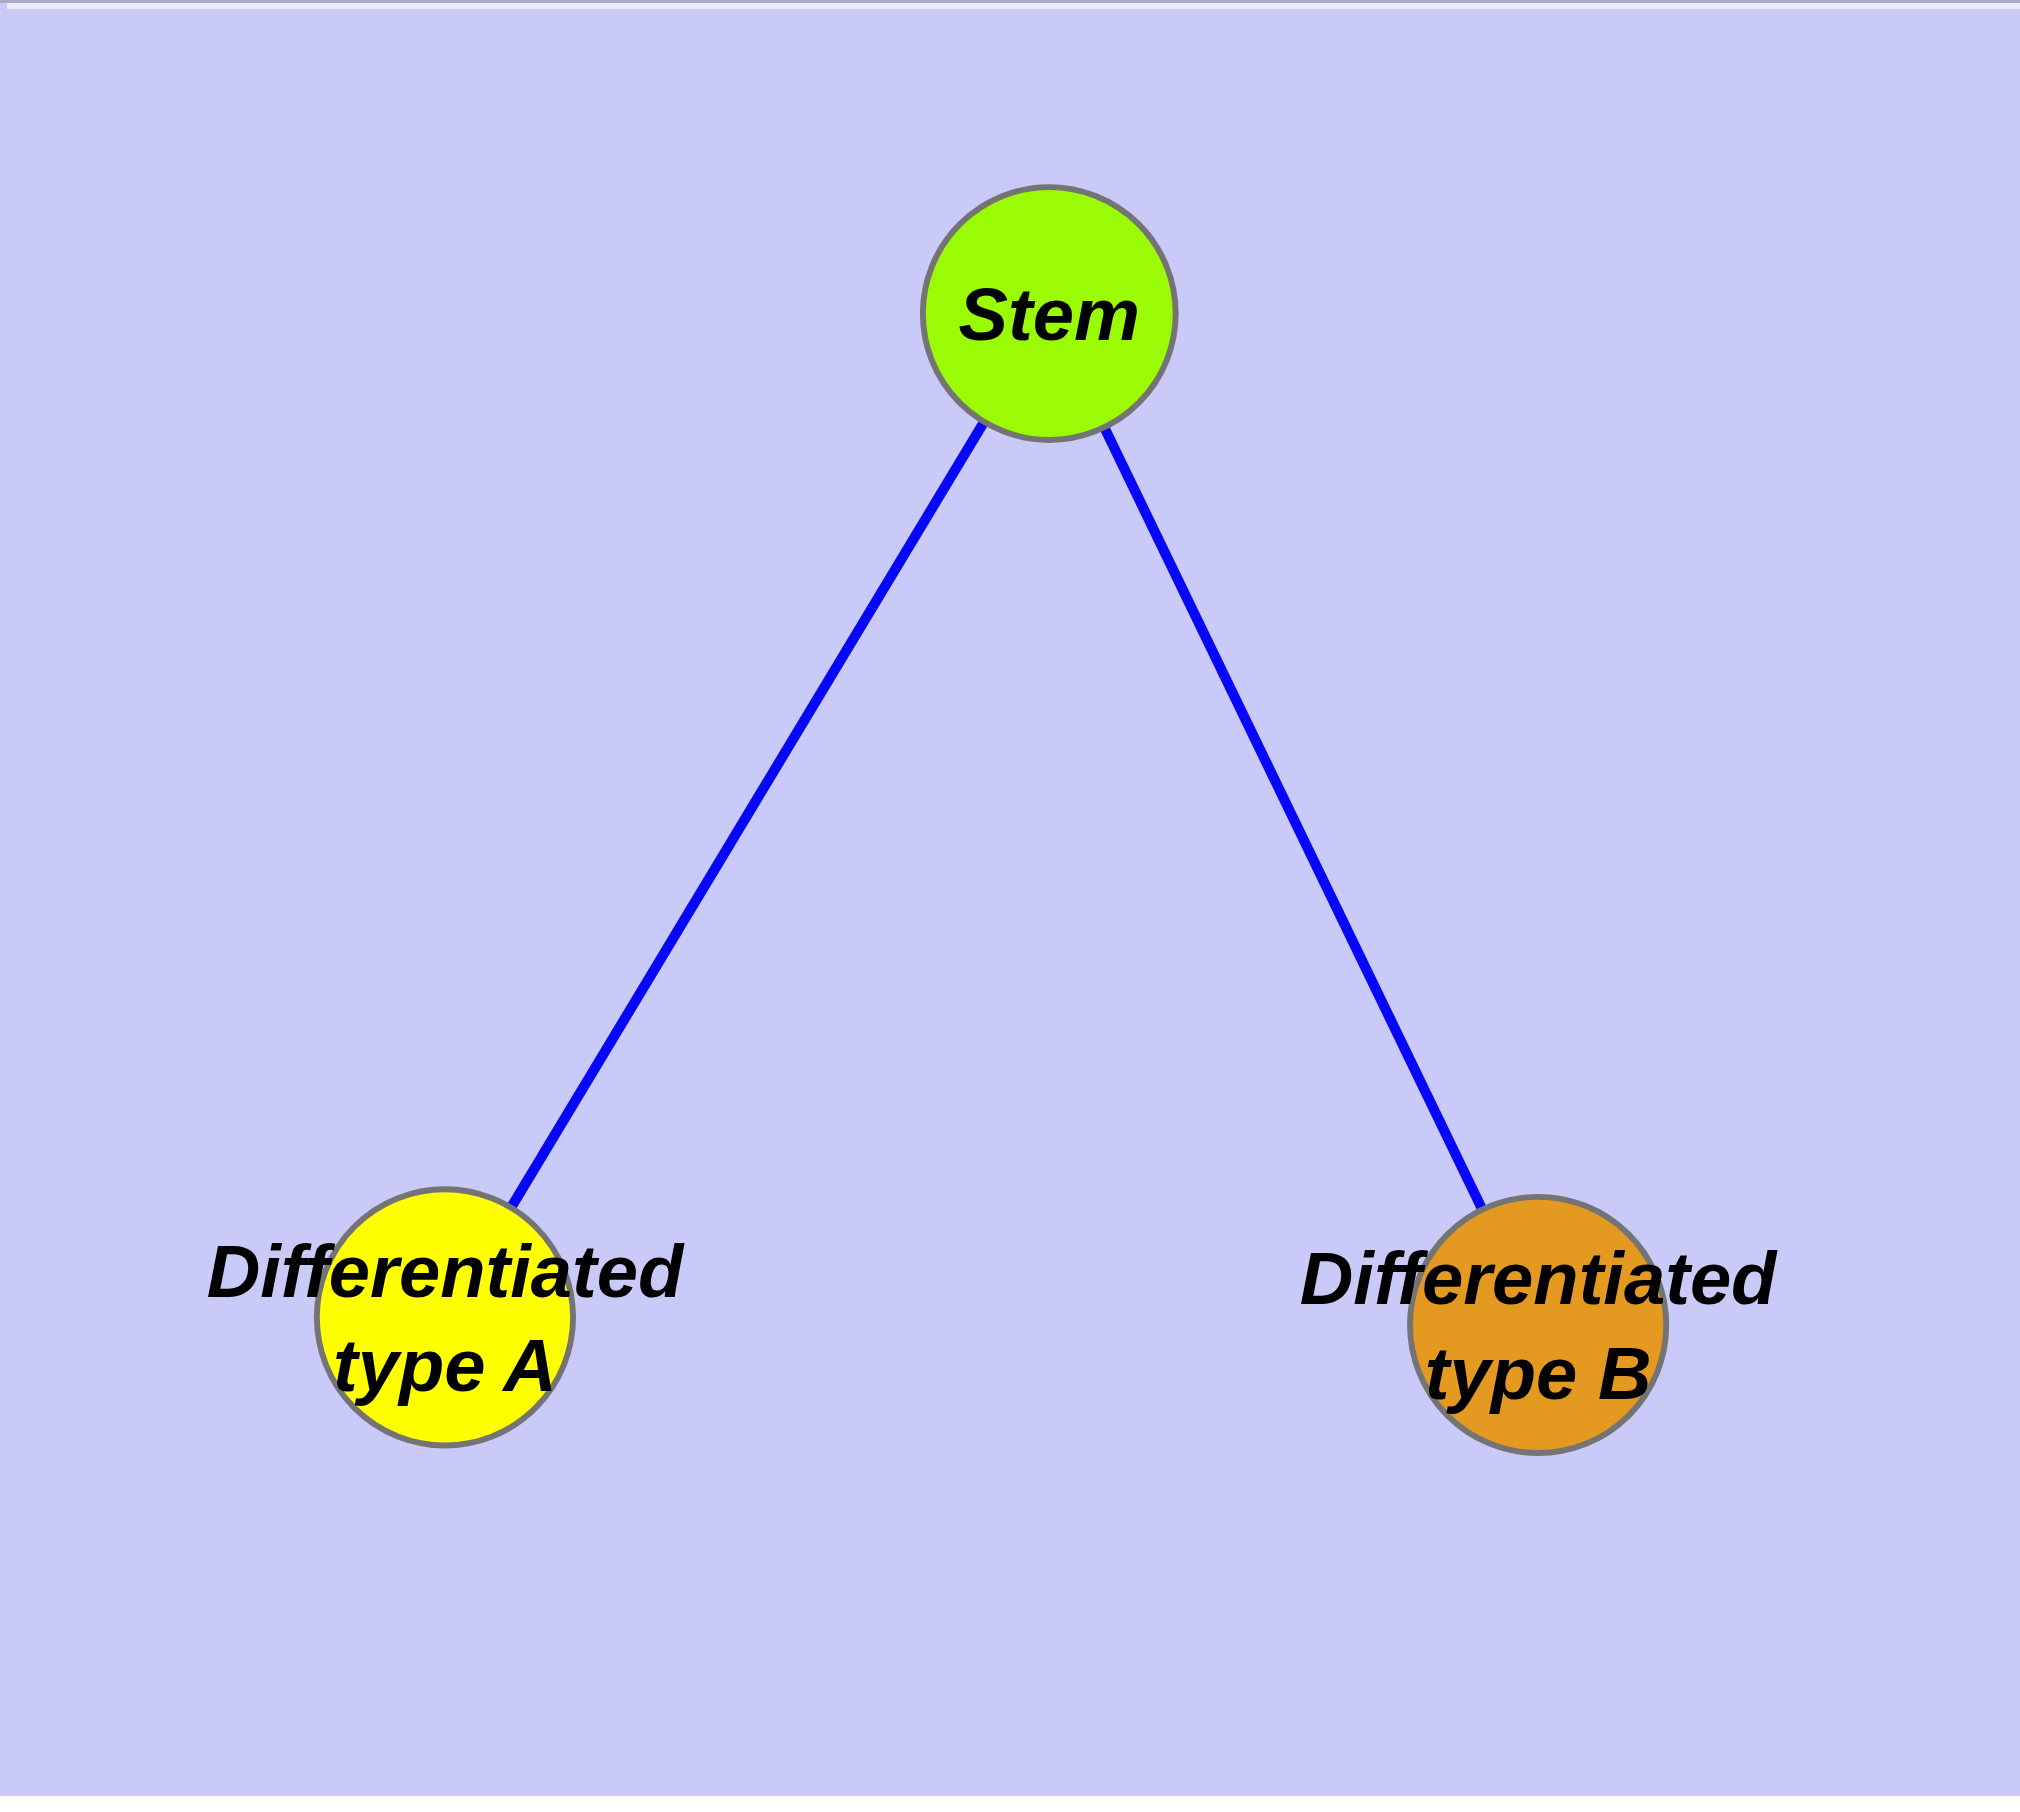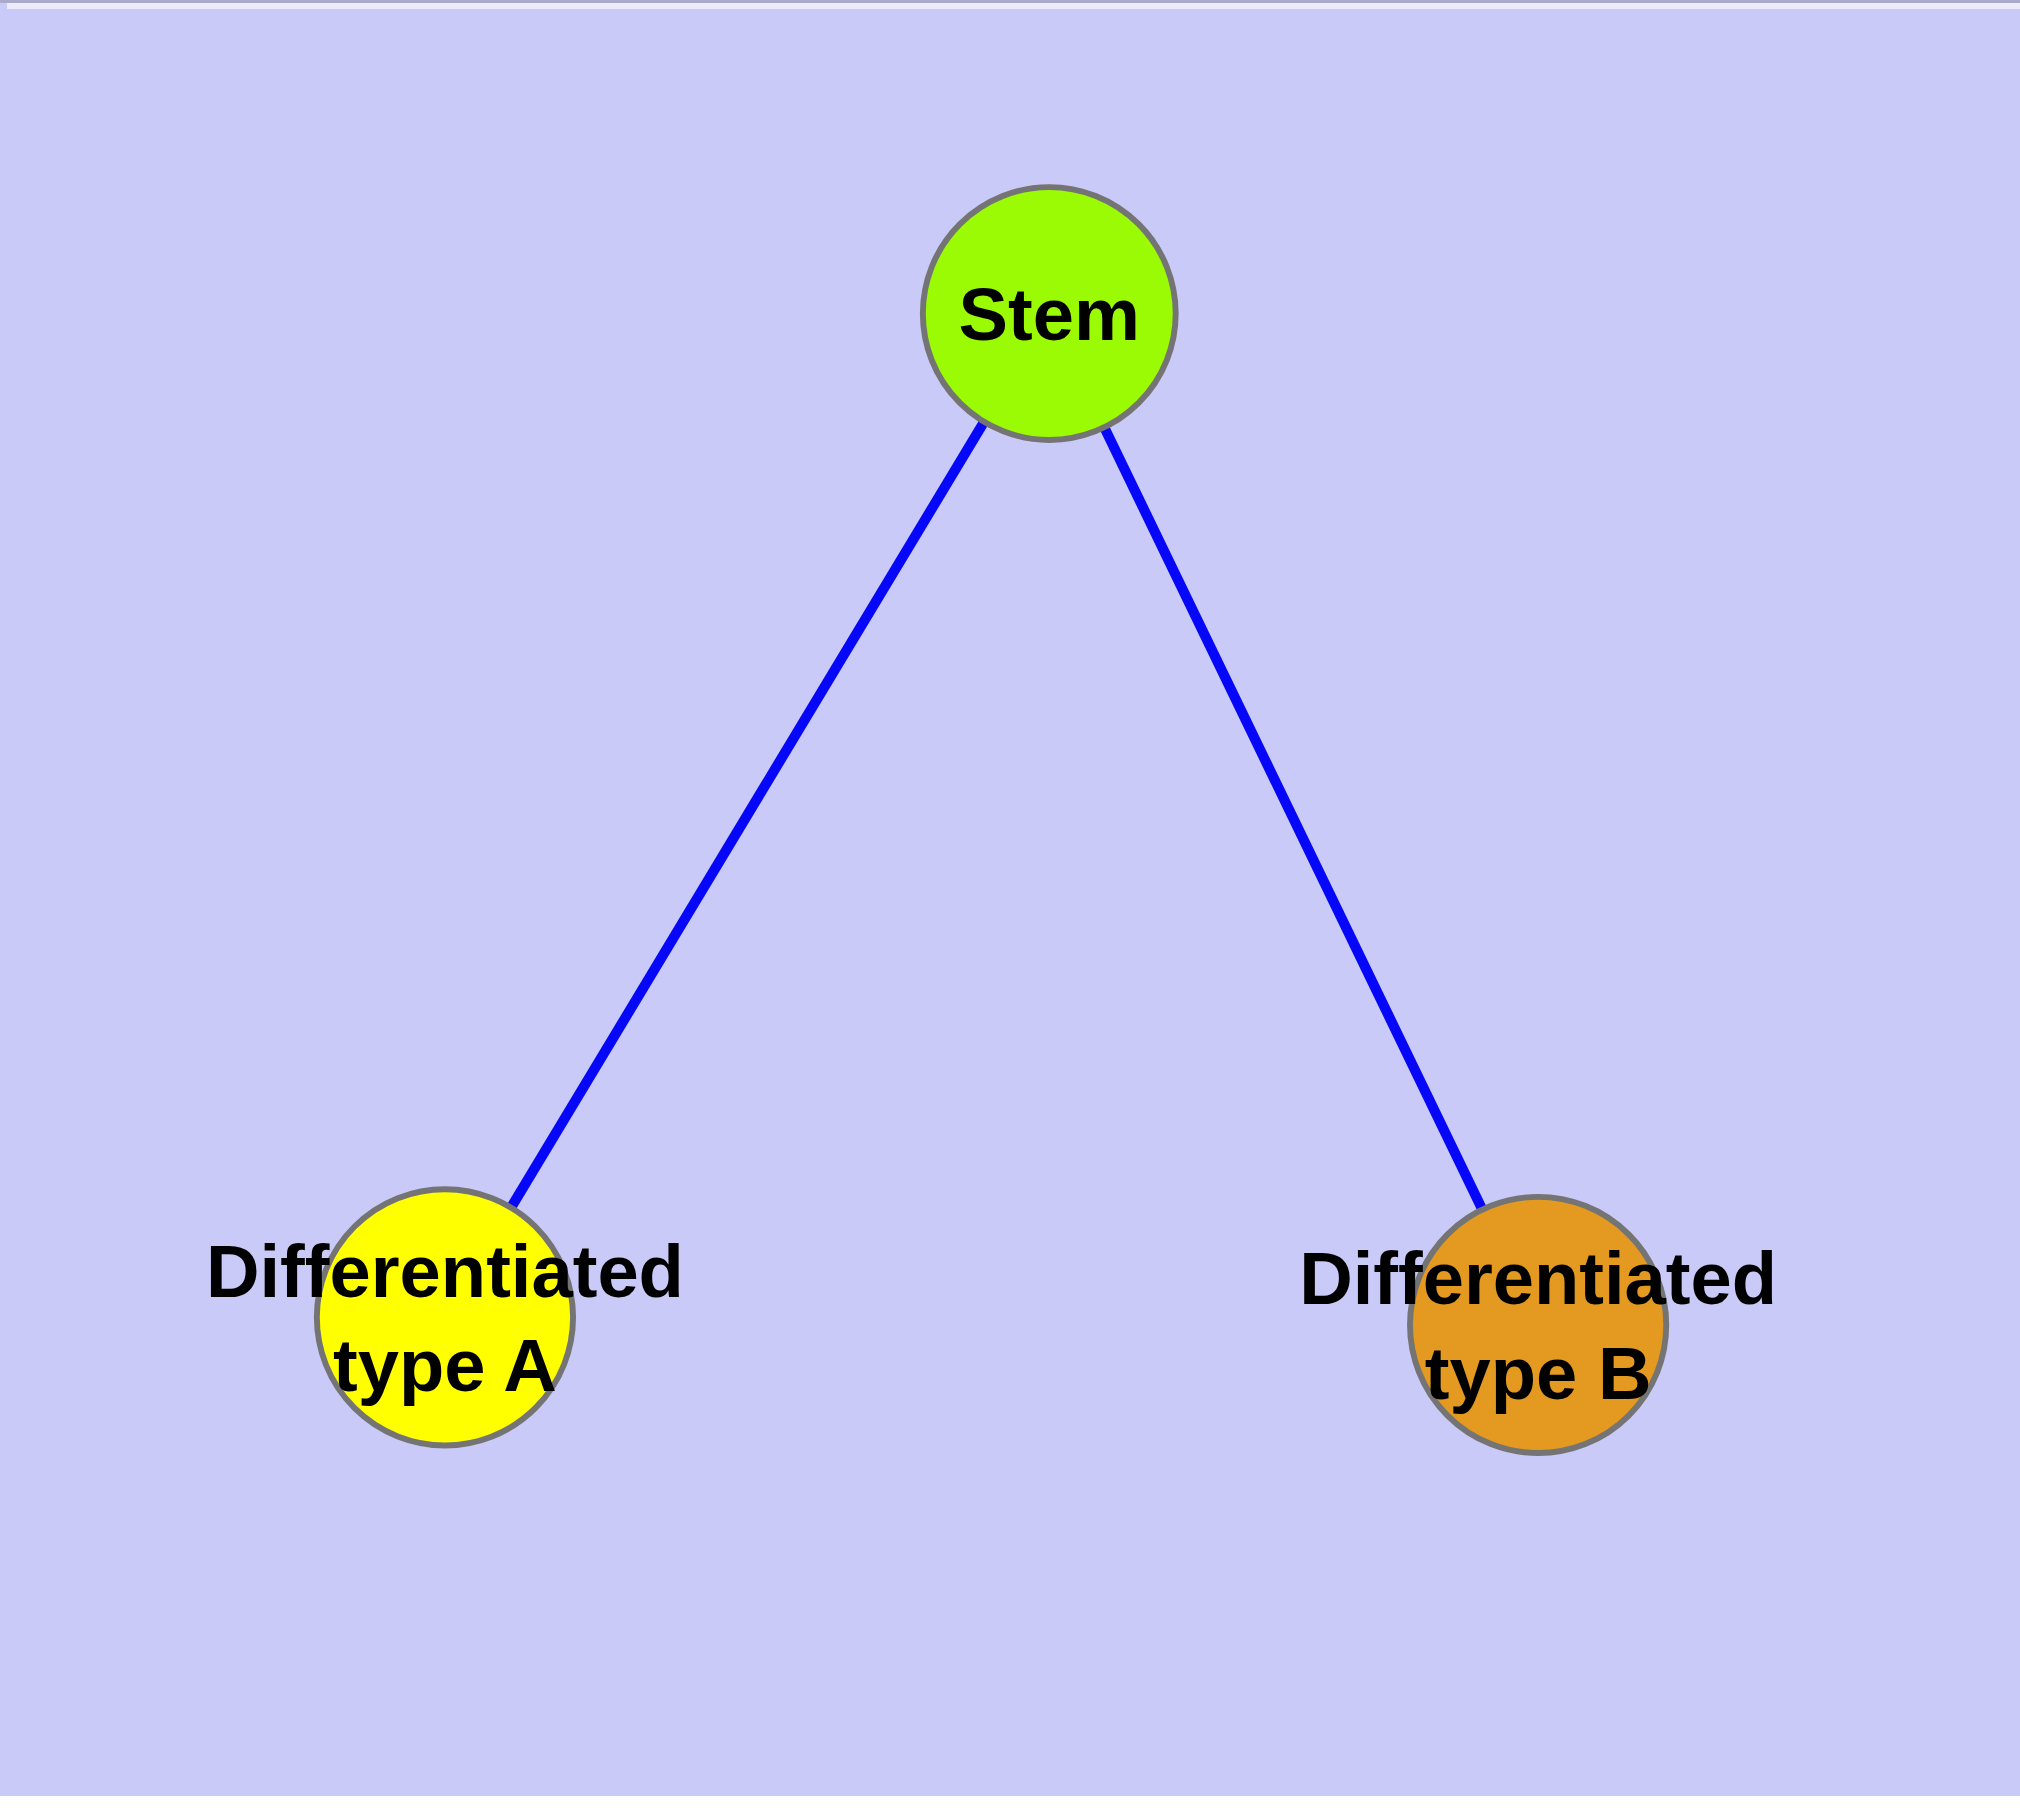--- a/index.html
+++ b/index.html
@@ -6,20 +6,21 @@
     margin: 0;
     padding: 0;
     font-family: "Liberation Sans", sans-serif;
   }
   .screen {
     position: relative;
     width: 2021px;
     height: 1802px;
     overflow: hidden;
     background: #cacaf8;
+    font-style: italic;
   }
   .top-edge-line {
     position: absolute;
     top: 0; left: 0; right: 0;
     height: 2.5px;
   }
   .top-margin-strip {
     position: absolute;
     top: 2.5px; left: 6.8px; right: 0;
     height: 6.8px;

